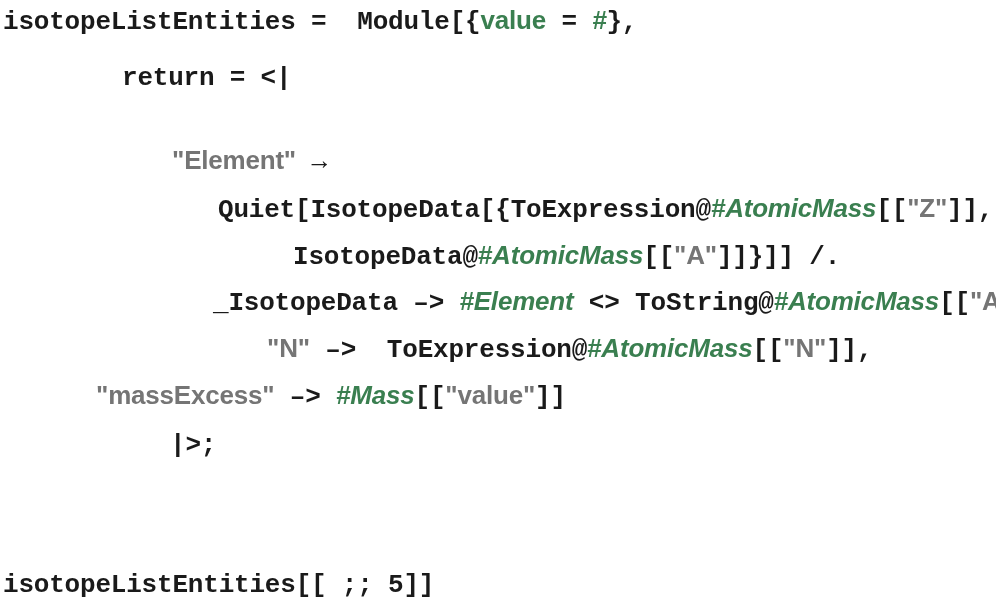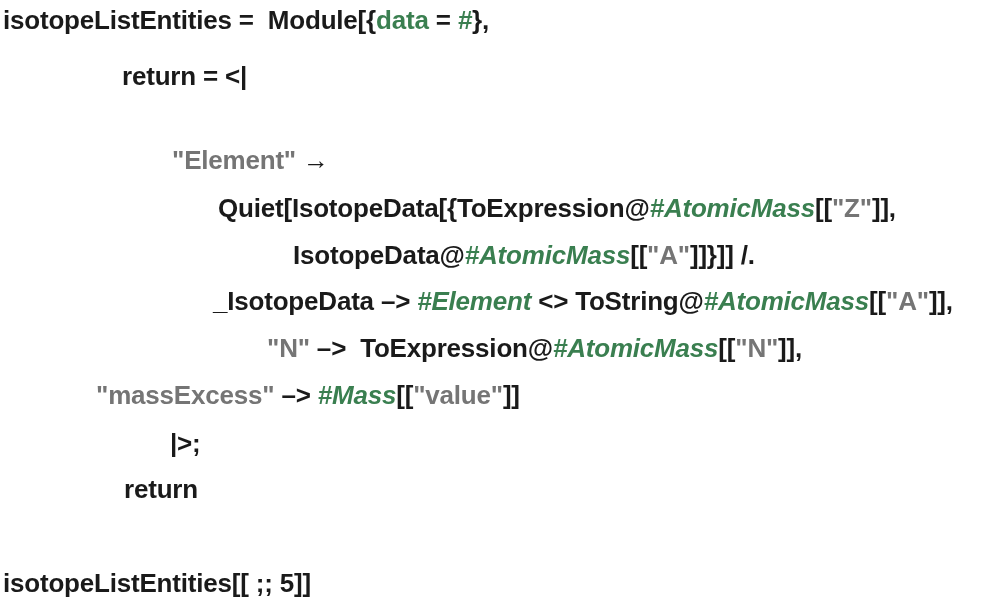--- a/index.html
+++ b/index.html
@@ -12,33 +12,32 @@
     font-family: "Liberation Sans", sans-serif;
     font-weight: 700;
     font-size: 26px;
     letter-spacing: -0.2px;
   }
   .code-line {
     position: absolute;
     white-space: pre;
     line-height: 34px;
   }
-  .seg-code   { color: var(--code-color); font-style: normal; }
+  .seg-code   { color: var(--code-color); font-style: normal; font-family: Liberation Mono, monospace; }
   .seg-slot   { color: var(--slot-color); font-style: italic; }
   .seg-local  { color: var(--slot-color); font-style: normal; }
   .seg-string { color: var(--string-color); font-style: normal; }
 </style>
 </head>
 <body>
 
 <div class="notebook-cell" id="cell-root" style="background: rgb(255, 255, 255); --code-color: #1a1a1a; --slot-color: #3a7f50; --string-color: #757575;">
-    <div class="code-line" style="left: 3px; top: 3px;"><span class="seg-code">isotopeListEntities =  Module[{</span><span class="seg-local">data</span><span class="seg-code"> = </span><span class="seg-slot">#</span><span class="seg-code">},</span></div>
+    <div class="code-line" style="left: 3px; top: 3px;"><span class="seg-code">isotopeListEntities =  Module[{</span><span class="seg-local">value</span><span class="seg-code"> = </span><span class="seg-slot">#</span><span class="seg-code">},</span></div>
     <div class="code-line" style="left: 122px; top: 59px;"><span class="seg-code">return = &lt;|</span></div>
     <div class="code-line" style="left: 172px; top: 143px;"><span class="seg-string">"Element"</span><span class="seg-code"> →</span></div>
     <div class="code-line" style="left: 218px; top: 191px;"><span class="seg-code">Quiet[IsotopeData[{ToExpression@</span><span class="seg-slot">#AtomicMass</span><span class="seg-code">[[</span><span class="seg-string">"Z"</span><span class="seg-code">]],</span></div>
     <div class="code-line" style="left: 293px; top: 238px;"><span class="seg-code">IsotopeData@</span><span class="seg-slot">#AtomicMass</span><span class="seg-code">[[</span><span class="seg-string">"A"</span><span class="seg-code">]]}]] /.</span></div>
     <div class="code-line" style="left: 213px; top: 284px;"><span class="seg-code">_IsotopeData –&gt; </span><span class="seg-slot">#Element</span><span class="seg-code"> &lt;&gt; ToString@</span><span class="seg-slot">#AtomicMass</span><span class="seg-code">[[</span><span class="seg-string">"A"</span><span class="seg-code">]],</span></div>
     <div class="code-line" style="left: 267px; top: 331px;"><span class="seg-string">"N"</span><span class="seg-code"> –&gt;  ToExpression@</span><span class="seg-slot">#AtomicMass</span><span class="seg-code">[[</span><span class="seg-string">"N"</span><span class="seg-code">]],</span></div>
     <div class="code-line" style="left: 96px; top: 378px;"><span class="seg-string">"massExcess"</span><span class="seg-code"> –&gt; </span><span class="seg-slot">#Mass</span><span class="seg-code">[[</span><span class="seg-string">"value"</span><span class="seg-code">]]</span></div>
     <div class="code-line" style="left: 170px; top: 426px;"><span class="seg-code">|&gt;;</span></div>
-    <div class="code-line" style="left: 124px; top: 472px;"><span class="seg-code">return</span></div>
     <div class="code-line" style="left: 3px; top: 566px;"><span class="seg-code">isotopeListEntities[[ ;; 5]]</span></div>
   </div>
 
 </body></html>

